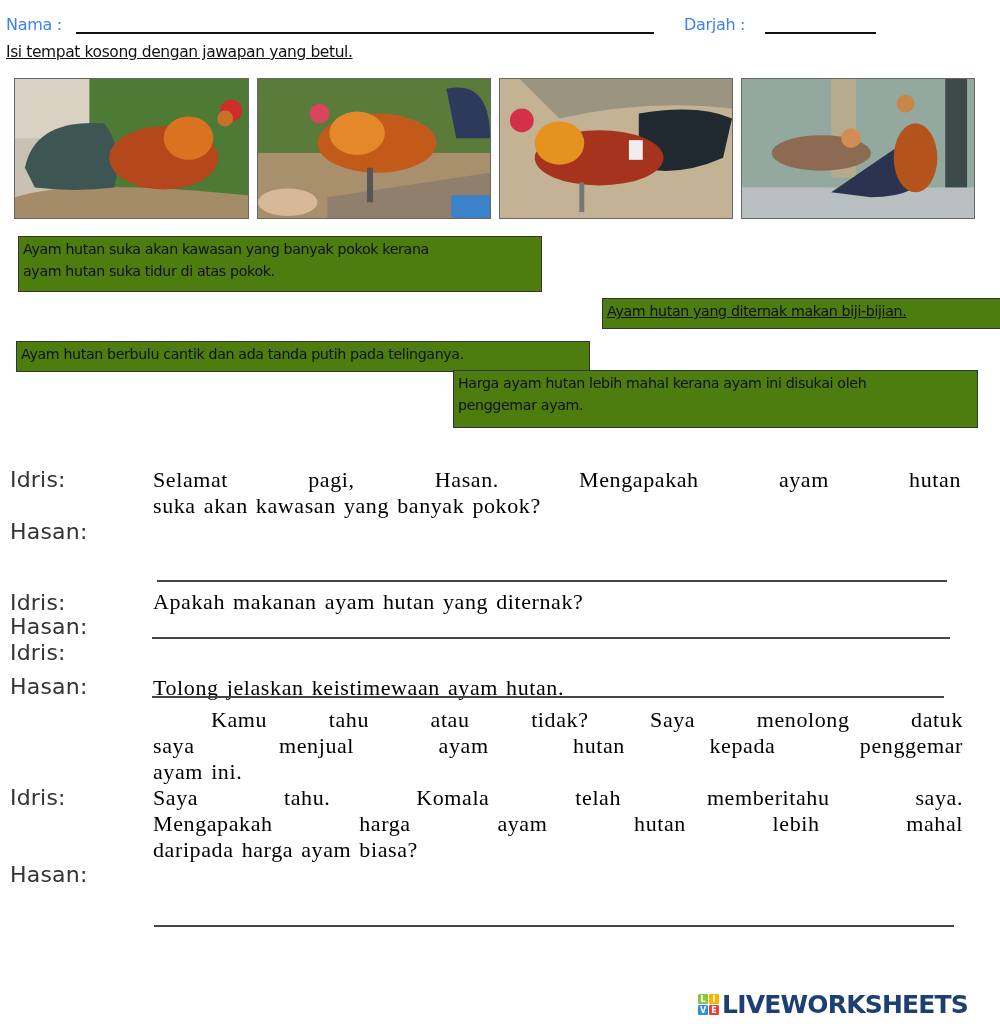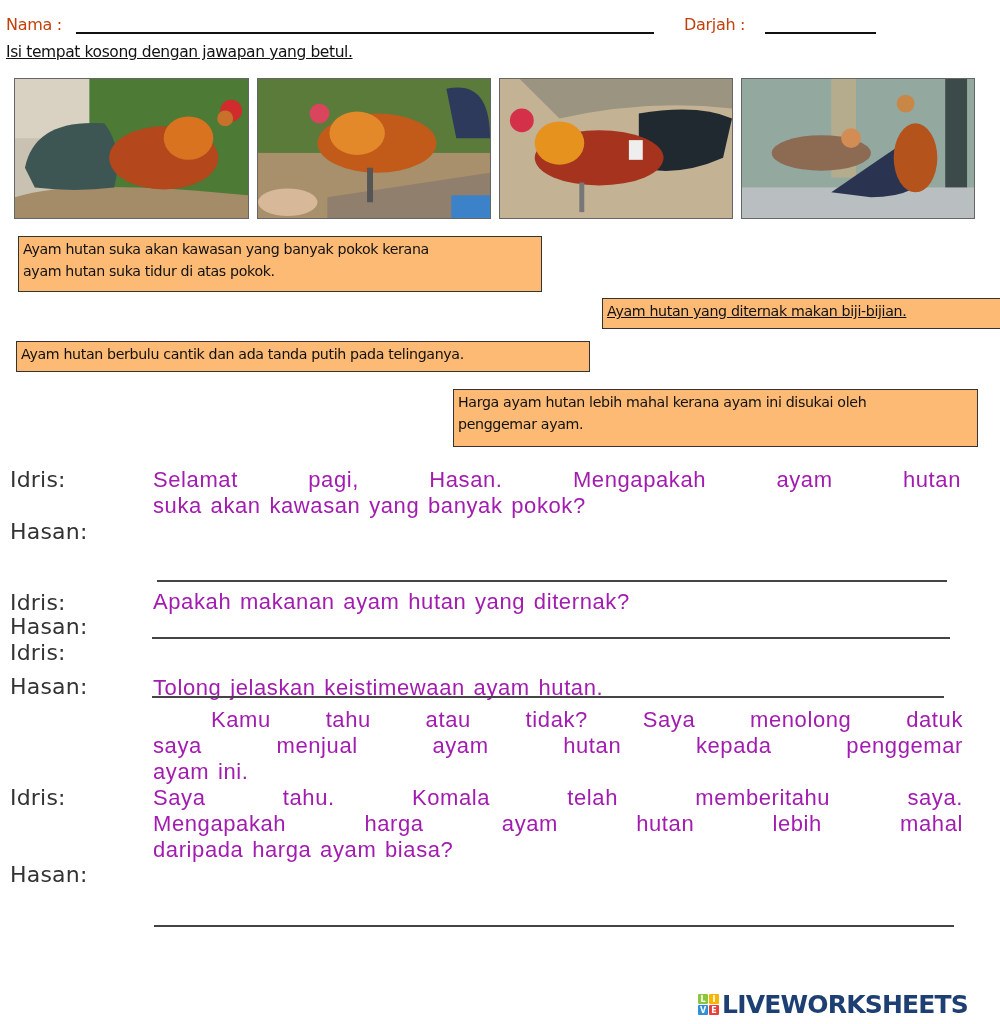--- a/index.html
+++ b/index.html
@@ -2,38 +2,38 @@
 <html><head>
 <meta charset="utf-8">
 <style>
   * { box-sizing: border-box; margin: 0; padding: 0; }
   html, body { width: 1000px; height: 1024px; background: #ffffff; overflow: hidden; }
   body { position: relative; font-family: "DejaVu Sans", sans-serif; color: #1a1a1a; }
 
   .abs { position: absolute; }
 
   
-  .hdr-text { font-family: "DejaVu Sans", sans-serif; font-size: 16px; color: #c2410c; letter-spacing: -0.3px; }
+  .hdr-text { font-family: "DejaVu Sans", sans-serif; font-size: 16px; color: #3b82f6; letter-spacing: -0.3px; }
   .hdr-line { border-bottom: 2px solid #111; height: 0; }
   .instr { font-size: 15.5px; text-decoration: underline; letter-spacing: -0.4px; color: #111; }
 
   
   .photo { border: 1px solid #666; overflow: hidden; }
   .photo svg { display: block; width: 100%; height: 100%; }
 
   
   .answer-box {
-    border: 1px solid #333; background: #fdba74; font-family: "DejaVu Sans", sans-serif;
+    border: 1px solid #333; background: #4d7c0f; font-family: "DejaVu Sans", sans-serif;
     font-size: 14.2px; line-height: 22px; color: #111; padding: 1px 4px; letter-spacing: -0.35px;
     cursor: grab;
   }
 
   
   .speaker { font-family: "DejaVu Sans", sans-serif; font-size: 22px; color: #333; letter-spacing: 0.2px; }
-  .utter { font-family: Liberation Sans, sans-serif; font-size: 22px; color: #a21caf; letter-spacing: 0.6px; line-height: 26px; word-spacing: 2px; }
+  .utter { font-family: Liberation Serif, serif; font-size: 22px; color: #000000; letter-spacing: 0.6px; line-height: 26px; word-spacing: 2px; }
   .utter.just { text-align: justify; text-align-last: justify; }
   .answer-line { border-bottom: 2px solid #444; height: 0; }
 
   
   .logo { display: flex; align-items: center; }
   .logo-grid { display: grid; grid-template-columns: 10px 10px; grid-template-rows: 10px 10px; gap: 1px; margin-right: 3px; }
   .logo-grid span { font: bold 8px "DejaVu Sans", sans-serif; color: #fff; display: flex; align-items: center; justify-content: center; border-radius: 1px; }
   .logo-text { font-family: "DejaVu Sans", sans-serif; font-weight: bold; font-size: 25px; color: #1d3f73; letter-spacing: -0.8px; }
 </style>
 </head>
@@ -101,21 +101,21 @@
 <div class="abs answer-box" style="left:18px; top:236px; width:524px; height:56px;">
   <div>Ayam hutan suka akan kawasan yang banyak pokok kerana</div>
   <div>ayam hutan suka tidur di atas pokok.</div>
 </div>
 <div class="abs answer-box" style="left:602px; top:298px; width:429px; height:31px;text-decoration:underline;">
   <div>Ayam hutan yang diternak makan biji-bijian.</div>
 </div>
 <div class="abs answer-box" style="left:16px; top:341px; width:574px; height:31px;">
   <div>Ayam hutan berbulu cantik dan ada tanda putih pada telinganya.</div>
 </div>
-<div class="abs answer-box" style="left:453px; top:389px; width:525px; height:58px;">
+<div class="abs answer-box" style="left:453px; top:370px; width:525px; height:58px;">
   <div>Harga ayam hutan lebih mahal kerana ayam ini disukai oleh</div>
   <div>penggemar ayam.</div>
 </div>
 
 <div class="abs speaker" style="left:10px; top:467px;">Idris:</div>
 <div class="abs utter just" style="left:153px; top:467px; width:808px;">Selamat pagi, Hasan. Mengapakah ayam hutan</div>
 <div class="abs utter" style="left:153px; top:493px;">suka akan kawasan yang banyak pokok?</div>
 
 <div class="abs speaker" style="left:10px; top:519px;">Hasan:</div>
 <div class="abs answer-line" style="left:157px; top:580px; width:790px;"></div>

